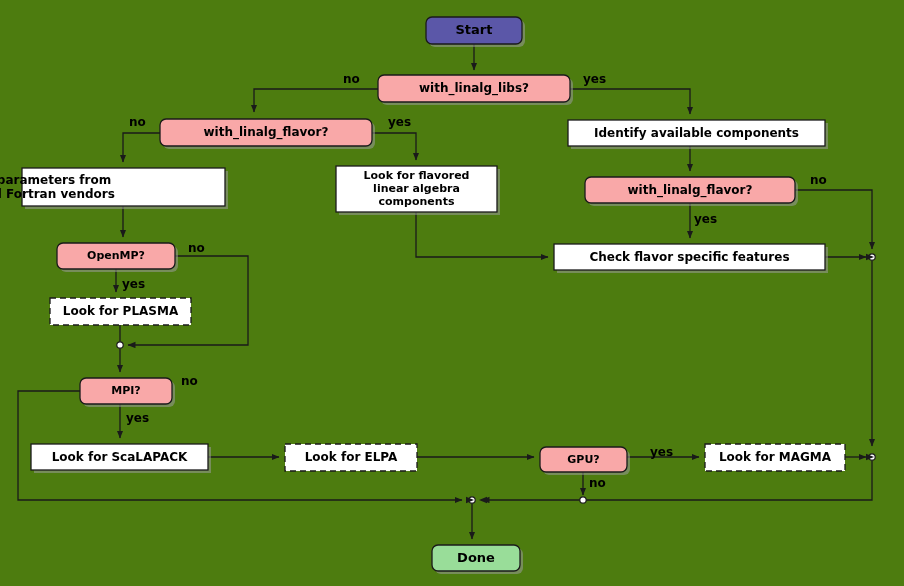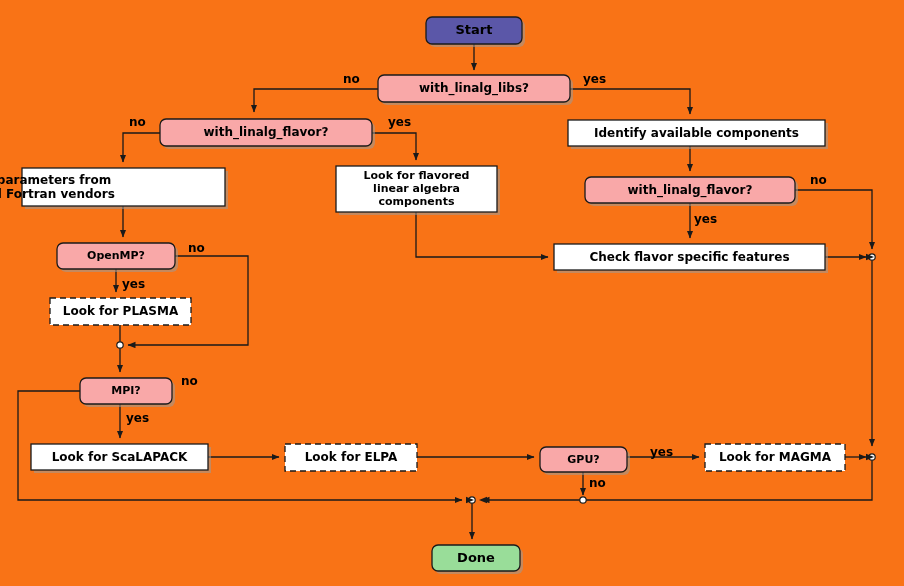--- a/index.html
+++ b/index.html
@@ -1,18 +1,18 @@
 <!DOCTYPE html>
 <html><head>
 <meta charset="utf-8">
 <style>
   html,body{margin:0;padding:0;background:#ffffff;}
   body{width:904px;height:586px;overflow:hidden;
        font-family:"DejaVu Sans","Liberation Sans",sans-serif;}
-  #chart{position:relative;width:904px;height:586px;background:#f97316;}
+  #chart{position:relative;width:904px;height:586px;background:#4d7c0f;}
   svg{position:absolute;left:0;top:0;}
   .nodeText{
     font-family:"DejaVu Sans","Liberation Sans",sans-serif;
     font-weight:bold;
     text-anchor:middle;
     dominant-baseline:middle;
     fill:#000;
   }
   .edgeLabel{
     font-family:"DejaVu Sans","Liberation Sans",sans-serif;

